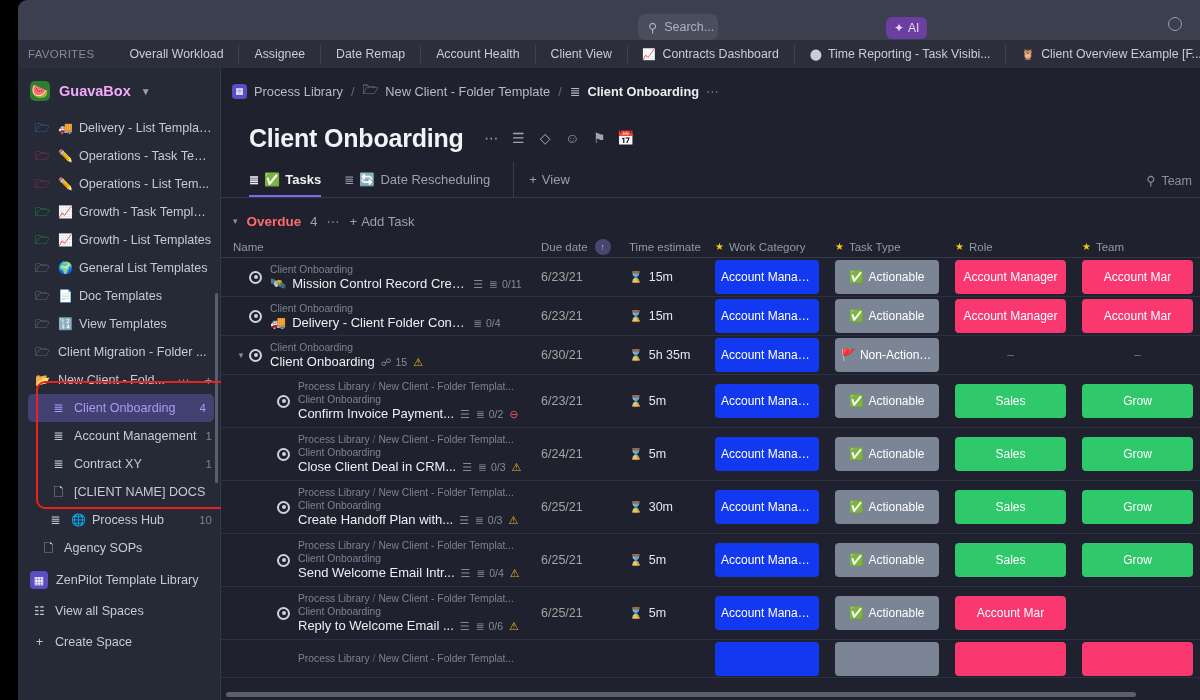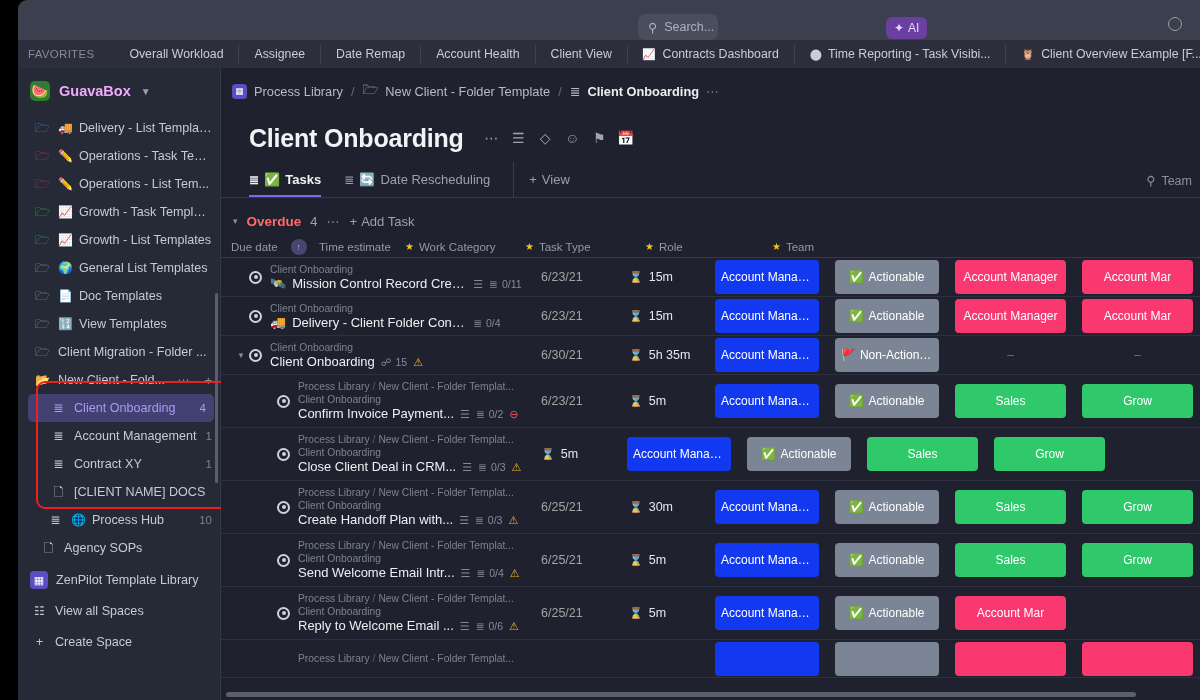--- a/index.html
+++ b/index.html
@@ -475,21 +475,24 @@
         <span class="gdots">⋯</span>
         <span class="gadd">
           <span>+</span>
           <span>Add Task</span>
         </span>
       </div>
 
       <div class="tbl">
 
         <div class="colhdr">
-          <div class="cell c-due ch" style="gap:13px">
+          <div class="cell c-name">
+            <span>Name</span>
+          </div>
+          <div class="cell c-due ch" style="gap:7px">
             <span>Due date</span>
             <span class="sortbadge">↑</span>
           </div>
           <div class="cell c-time">
             <span>Time estimate</span>
           </div>
           <div class="cell c-work ch">
             <span class="star">★</span>
             <span>Work Category</span>
           </div>
@@ -698,20 +701,23 @@
                     <span class="tname">Close Client Deal in CRM...</span>
                     <span class="mini">☰</span>
                     <span class="tmeta">
                       <span>≣</span>
                       <span>0/3</span>
                     </span>
                     <span class="warn">⚠</span>
                   </div>
                 </div>
               </div>
+              <div class="cell c-due">
+                <span class="due">6/24/21</span>
+              </div>
               <div class="cell c-time">
                 <span class="hourglass">⌛</span>
                 <span class="timeest">5m</span>
               </div>
               <div class="cell c-work">
                 <div class="tag" style="background: rgb(19, 57, 240);">
                   <span class="tg-txt">Account Managem...</span>
                 </div>
               </div>
               <div class="cell c-type">

